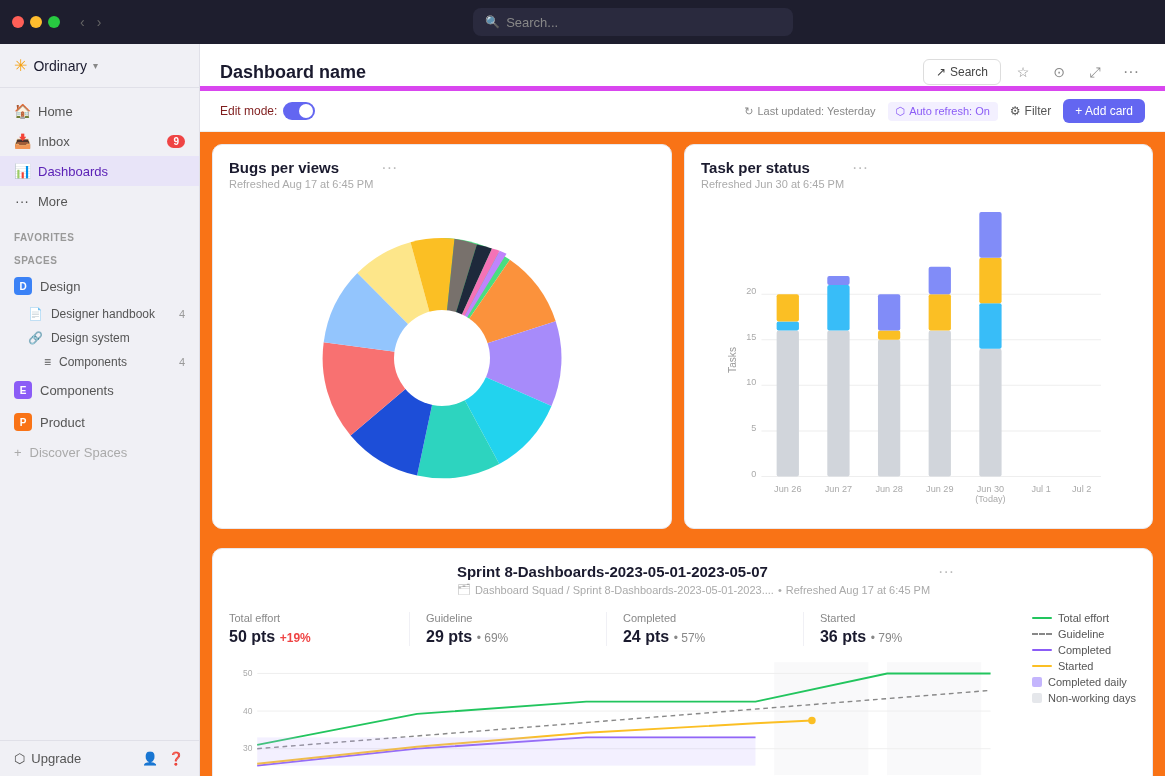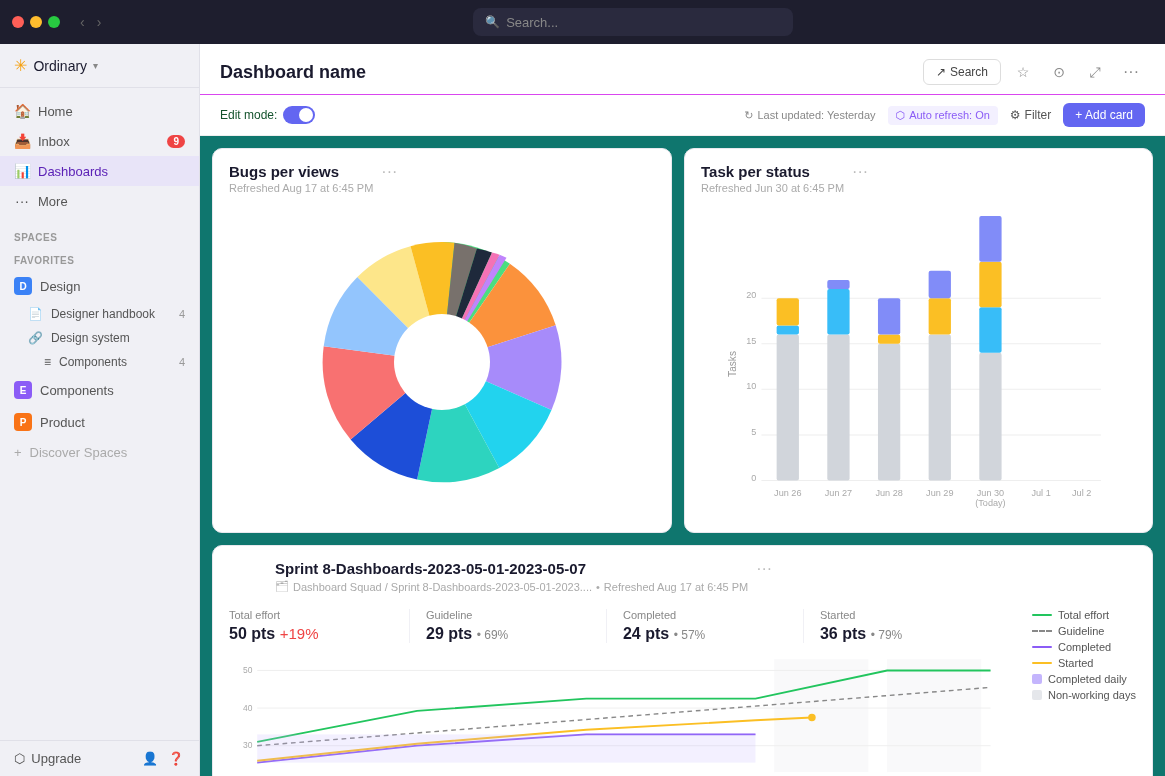--- a/index.html
+++ b/index.html
@@ -46,40 +46,40 @@
     .sidebar-sub-count { margin-left: auto; color: #999; font-size: 11px; }
     .sidebar-footer { margin-top: auto; padding: 10px 14px; border-top: 1px solid #e0e0e8; display: flex; align-items: center; gap: 6px; }
     .upgrade-btn { display: flex; align-items: center; gap: 6px; color: #555; font-size: 13px; cursor: pointer; flex: 1; }
     .footer-icons { display: flex; gap: 10px; color: #888; }
     .discover-item { display: flex; align-items: center; gap: 8px; padding: 7px 14px; cursor: pointer; color: #aaa; font-size: 13px; }
 
     
     .content { flex: 1; display: flex; flex-direction: column; overflow: hidden; background: #ffffff; }
 
     
-    .content-header { padding: 14px 20px 8px; display: flex; align-items: center; border-bottom: 1px solid #d946ef; gap: 32px; }
+    .content-header { padding: 14px 20px 0; display: flex; align-items: center; border-bottom: 5px solid #d946ef; gap: 32px; }
     .content-title { font-size: 18px; font-weight: 700; color: #1a1a2e; flex: 1; }
     .header-actions { display: flex; align-items: center; gap: 8px; }
     .share-btn { display: flex; align-items: center; gap: 4px; padding: 5px 12px; border: 1px solid #ddd; border-radius: 6px; background: white; cursor: pointer; font-size: 12px; color: #444; }
     .icon-btn { width: 28px; height: 28px; display: flex; align-items: center; justify-content: center; color: #888; cursor: pointer; font-size: 14px; border-radius: 4px; }
     .more-btn { color: #888; font-size: 16px; cursor: pointer; }
 
     
     .toolbar { padding: 8px 20px; display: flex; align-items: center; gap: 12px; border-bottom: 1px solid #eee; }
-    .edit-mode { display: flex; align-items: center; gap: 6px; font-size: 12px; color: #14532d; }
+    .edit-mode { display: flex; align-items: center; gap: 6px; font-size: 12px; color: #7f1d1d; }
     .toggle { width: 32px; height: 18px; background: #6366f1; border-radius: 9px; position: relative; cursor: pointer; }
     .toggle-dot { width: 14px; height: 14px; background: white; border-radius: 50%; position: absolute; top: 2px; right: 2px; }
     .toolbar-right { margin-left: auto; display: flex; align-items: center; gap: 12px; }
     .last-updated { font-size: 11px; color: #888; display: flex; align-items: center; gap: 4px; }
     .auto-refresh { font-size: 11px; color: #8b5cf6; display: flex; align-items: center; gap: 4px; background: #f3f0ff; padding: 3px 8px; border-radius: 4px; }
     .filter-btn { font-size: 12px; color: #555; display: flex; align-items: center; gap: 4px; cursor: pointer; }
     .add-card-btn { background: #6366f1; color: white; border: none; padding: 5px 12px; border-radius: 6px; font-size: 12px; cursor: pointer; display: flex; align-items: center; gap: 4px; }
 
     
-    .cards-grid { display: flex; flex-direction: column; flex: 1; overflow-y: auto; padding: 12px 12px; gap: 12px; background: #0f766e; }
+    .cards-grid { display: flex; flex-direction: column; flex: 1; overflow-y: auto; padding: 12px 12px; gap: 19px; background: #f97316; }
     .cards-row { display: flex; gap: 12px; }
     .card { background: white; border-radius: 10px; border: 1px solid #e8e8ee; overflow: hidden; flex-shrink: 0; }
     .card-header { padding: 14px 16px 8px; display: flex; align-items: flex-start; }
     .card-title { font-size: 15px; font-weight: 600; color: #1a1a2e; flex: 1; }
     .card-subtitle { font-size: 11px; color: #aaa; margin-top: 2px; }
     .card-more { color: #bbb; font-size: 16px; cursor: pointer; margin-left: 8px; }
 
     
     .pie-card { width: 460px; }
     .pie-chart-container { padding: 10px 20px 20px; display: flex; justify-content: center; align-items: center; height: 330px; }
@@ -91,21 +91,21 @@
     
     .sprint-card { width: 100%; }
     .sprint-card-header { padding: 14px 16px 8px; }
     .sprint-title { font-size: 15px; font-weight: 600; color: #1a1a2e; }
     .sprint-subtitle { font-size: 11px; color: #aaa; margin-top: 3px; display: flex; align-items: center; gap: 4px; }
     .sprint-metrics { display: flex; padding: 8px 16px 12px; gap: 0; }
     .sprint-metric { flex: 1; border-right: 1px solid #f0f0f5; padding: 0 16px; }
     .sprint-metric:first-child { padding-left: 0; }
     .sprint-metric-label { font-size: 11px; color: #888; margin-bottom: 4px; }
     .sprint-metric-value { font-size: 16px; font-weight: 700; color: #1a1a2e; }
-    .sprint-metric-change { font-size: 15px; color: #ef4444; font-weight: 400; }
+    .sprint-metric-change { font-size: 12px; color: #ef4444; font-weight: 700; }
     .sprint-metric-pct { font-size: 12px; color: #888; font-weight: 400; }
     .sprint-chart-container { padding: 0 16px 10px; height: 140px; position: relative; }
 
     
     .legend { padding: 8px 16px; display: flex; flex-direction: column; gap: 4px; min-width: 120px; }
     .legend-item { display: flex; align-items: center; gap: 6px; font-size: 11px; color: #555; }
     .legend-line { width: 20px; height: 2px; border-radius: 1px; }
     .legend-square { width: 10px; height: 10px; border-radius: 2px; flex-shrink: 0; }
   </style>
 </head>
@@ -150,22 +150,22 @@
         <div class="sidebar-item active">
           <span class="sidebar-item-icon">📊</span>
           <span>Dashboards</span>
         </div>
         <div class="sidebar-item">
           <span class="sidebar-item-icon">···</span>
           <span>More</span>
         </div>
       </div>
 
+      <div class="sidebar-section-label">Favorites</div>
       <div class="sidebar-section-label">Spaces</div>
-      <div class="sidebar-section-label">Favorites</div>
 
       <div class="sidebar-item">
         <div class="space-icon space-icon-d">D</div>
         <span>Design</span>
       </div>
       <div class="sidebar-sub-item">
         <span>📄</span>
         <span>Designer handbook</span>
         <span class="sidebar-sub-count">4</span>
       </div>
@@ -333,21 +333,21 @@
                 <text x="261" y="290" font-size="9" fill="#aaa" text-anchor="middle">(Today)</text>
                 <text x="311" y="280" font-size="9" fill="#aaa" text-anchor="middle">Jul 1</text>
                 <text x="351" y="280" font-size="9" fill="#aaa" text-anchor="middle">Jul 2</text>
               </svg>
             </div>
           </div>
         </div>
 
         <div class="card sprint-card">
           <div class="sprint-card-header">
-            <div style="display:flex; justify-content:flex-start; align-items:flex-start;margin-left:46px;">
+            <div style="display:flex; justify-content:center; align-items:flex-start;margin-left:46px;">
               <div>
                 <div class="sprint-title">Sprint 8-Dashboards-2023-05-01-2023-05-07</div>
                 <div class="sprint-subtitle">
                   <span>🗂</span>
                   <span>Dashboard Squad / Sprint 8-Dashboards-2023-05-01-2023....</span>
                   <span>•</span>
                   <span>Refreshed Aug 17 at 6:45 PM</span>
                 </div>
               </div>
               <span class="card-more">···</span>

